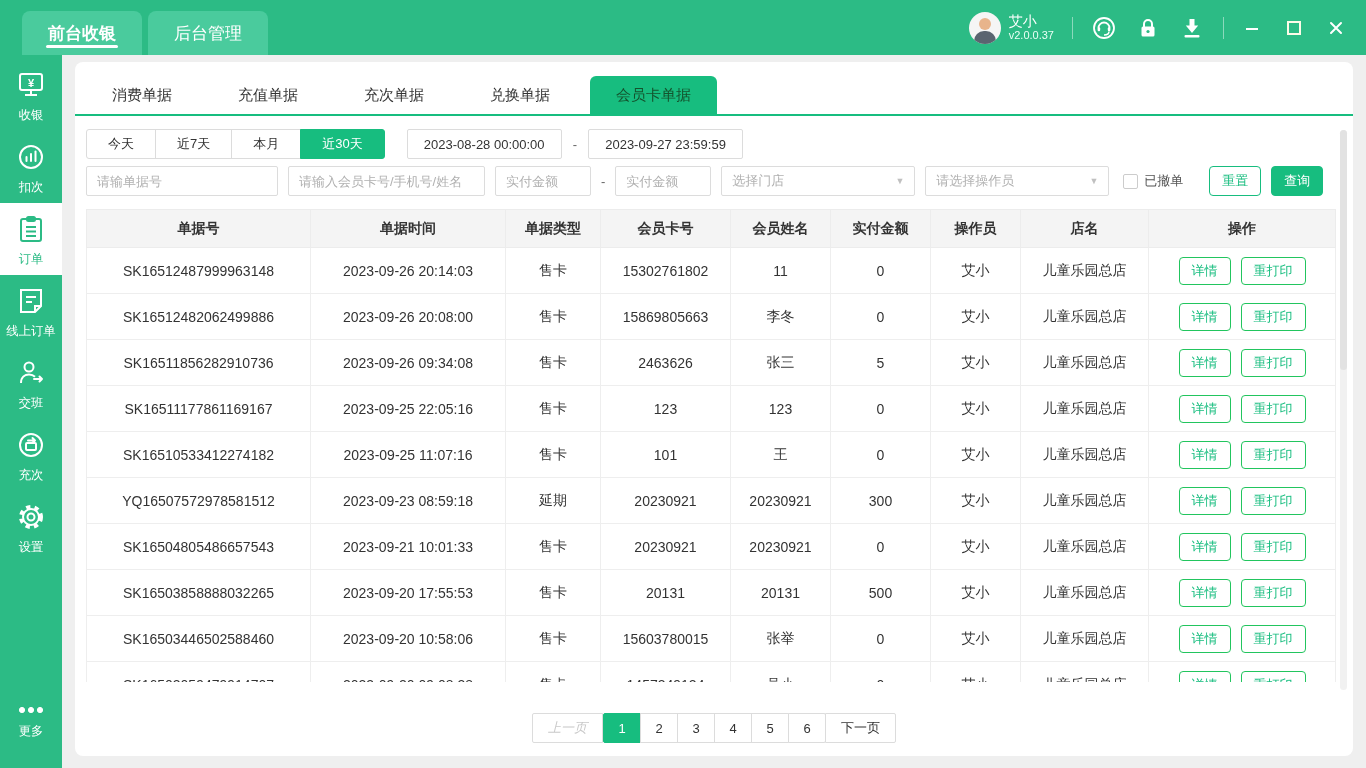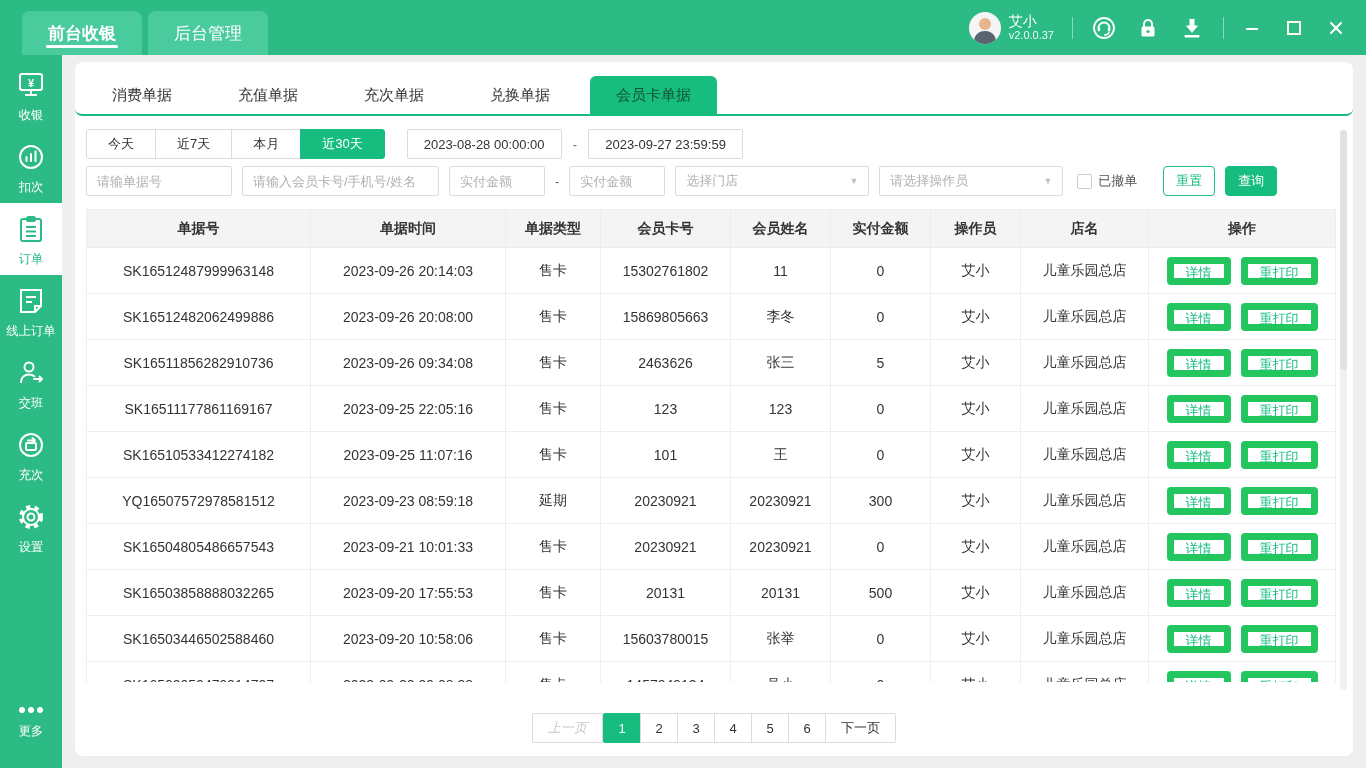--- a/index.html
+++ b/index.html
@@ -40,55 +40,55 @@
   .side-item svg { stroke:#fff; }
   .side-item .fillpart { fill:#fff; }
   .side-item.active { background:#fff; color:#2cbb85; }
   .side-item.active svg { stroke:#2cbb85; }
   .side-label { line-height:1; white-space:nowrap; transform:scale(.95); }
   .side-more { margin-top:auto; margin-bottom:12px; }
 
   
   .card { position:absolute; left:75px; top:62px; width:1278px; height:694px; background:#fff; border-radius:8px; }
 
-  .tabs { display:flex; align-items:flex-end; gap:14px; padding:14px 14px 0 11px; border-bottom:2px solid #17bd7f;border-radius:7px; }
+  .tabs { display:flex; align-items:flex-end; gap:14px; padding:14px 14px 0 11px; border-bottom:2px solid #17bd7f; }
   .tab { height:38px; line-height:38px; padding:0 26px; font-size:15px; color:#333; cursor:pointer; white-space:nowrap; }
   .tab.active { background:#17bd7f; color:#14532d; border-radius:6px 6px 0 0; }
 
   .filters1 { margin:13px 14px 0 11px; display:flex; gap:22px; }
   .range-group { display:flex; }
   .range-btn { height:30px; line-height:28px; padding:0 21px; border:1px solid #dcdcdc; margin-left:-1px; background:#fff; font-size:13px; color:#333; cursor:pointer; }
   .range-btn:first-child { border-radius:3px 0 0 3px; margin-left:0; }
   .range-btn:last-child { border-radius:0 3px 3px 0; }
   .range-btn.active { background:#17bd7f; border-color:#17bd7f; color:#fff; }
   .date-pair { display:flex; align-items:center; gap:11px; }
   .date-input { width:155px; height:30px; border:1px solid #dcdcdc; border-radius:2px; font-size:13px; color:#333; text-align:center; background:#fff; font-family:inherit; }
   .dash { color:#666; font-size:13px; }
 
   .filters2 { margin:7px 14px 0 11px; display:flex; align-items:center; gap:10px; }
   .f-input { height:30px; border:1px solid #dcdcdc; border-radius:2px; padding:0 10px; font-size:13px; color:#333; background:#fff; font-family:inherit; }
   .f-input::placeholder { color:#b0b0b0; }
-  .w-order { width:146px; }
+  .w-order { width:192px; }
   .w-member { width:197px; }
   .w-amount { width:96px; }
   .f-select { height:30px; border:1px solid #dcdcdc; border-radius:2px; padding:0 10px; font-size:13px; color:#b0b0b0; background:#fff; display:flex; align-items:center; justify-content:space-between; cursor:pointer; }
   .w-store { width:194px; }
   .w-operator { width:184px;font-family:Liberation Serif, serif; }
   .caret { font-size:9px; color:#c0c0c0; }
   .check-wrap { display:flex; align-items:center; gap:6px; margin-left:4px; cursor:pointer; }
   .checkbox { width:15px; height:15px; border:1px solid #ccc; border-radius:2px; background:#fff; }
   .check-label { font-size:13px; color:#555; white-space:nowrap; }
   .btn-reset { width:52px; height:30px; border:1px solid #17bd7f; border-radius:4px; background:#fff; color:#17bd7f; font-size:13px; cursor:pointer; margin-left:16px; font-family:inherit; }
   .btn-search { width:52px; height:30px; border:1px solid #17bd7f; border-radius:4px; background:#17bd7f; color:#fff; font-size:13px; cursor:pointer; font-family:inherit; }
 
   .table-wrap { margin:13px 14px 0 11px; height:473px; overflow:hidden; }
   table { width:1249px; border-collapse:collapse; table-layout:fixed; }
   th { height:38px; background:#f4f4f4; border:1px solid #ececec; font-size:14px; font-weight:600; color:#333; }
   td { height:46px; border:1px solid #eee; font-size:14px; color:#333; text-align:center; background:#fff; overflow:hidden; white-space:nowrap; }
-  .act-btn { display:inline-block; height:28px; padding:0 12px; border:7px solid #22c55e; border-radius:4px; background:#fff; color:#17bd7f; font-size:13px; cursor:pointer; font-family:inherit; }
+  .act-btn { display:inline-block; height:28px; padding:0 12px; border:1px solid #22c55e; border-radius:4px; background:#fff; color:#17bd7f; font-size:13px; cursor:pointer; font-family:inherit; }
   .act-btn + .act-btn { margin-left:10px; }
 
   .pagination { position:absolute; left:0; right:0; bottom:13px; display:flex; justify-content:center; }
   .page-btn { height:30px; min-width:38px; padding:0 6px; border:1px solid #dcdcdc; margin-left:-1px; background:#fff; font-size:13px; color:#333; cursor:pointer; font-family:inherit; }
   .page-btn.nav { padding:0 15px; }
   .page-btn.disabled { color:#c9c9c9;font-style:italic; }
   .page-btn.active { background:#17bd7f; border-color:#17bd7f; color:#fff; }
   .pagination .page-btn:first-child { border-radius:2px 0 0 2px; margin-left:0; }
   .pagination .page-btn:last-child { border-radius:0 2px 2px 0; }
 

